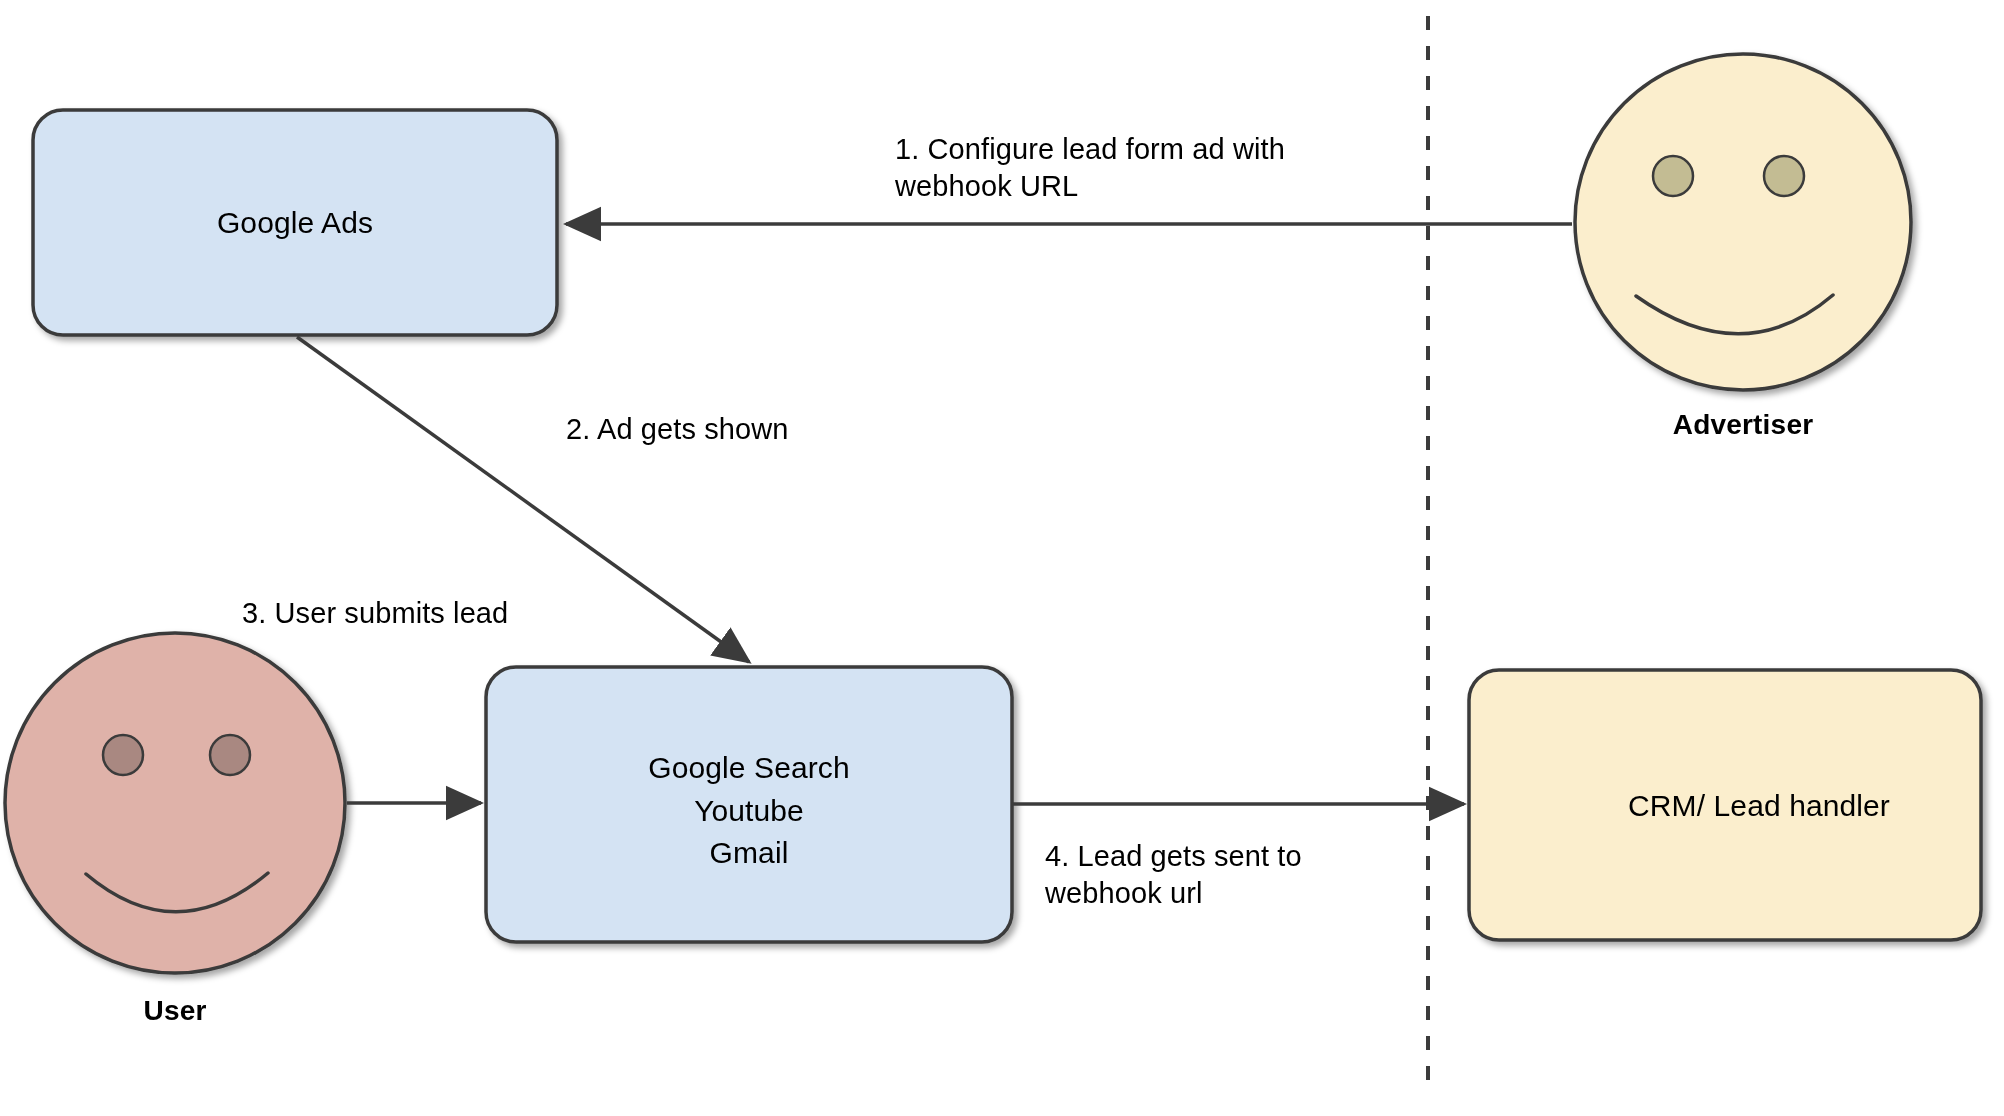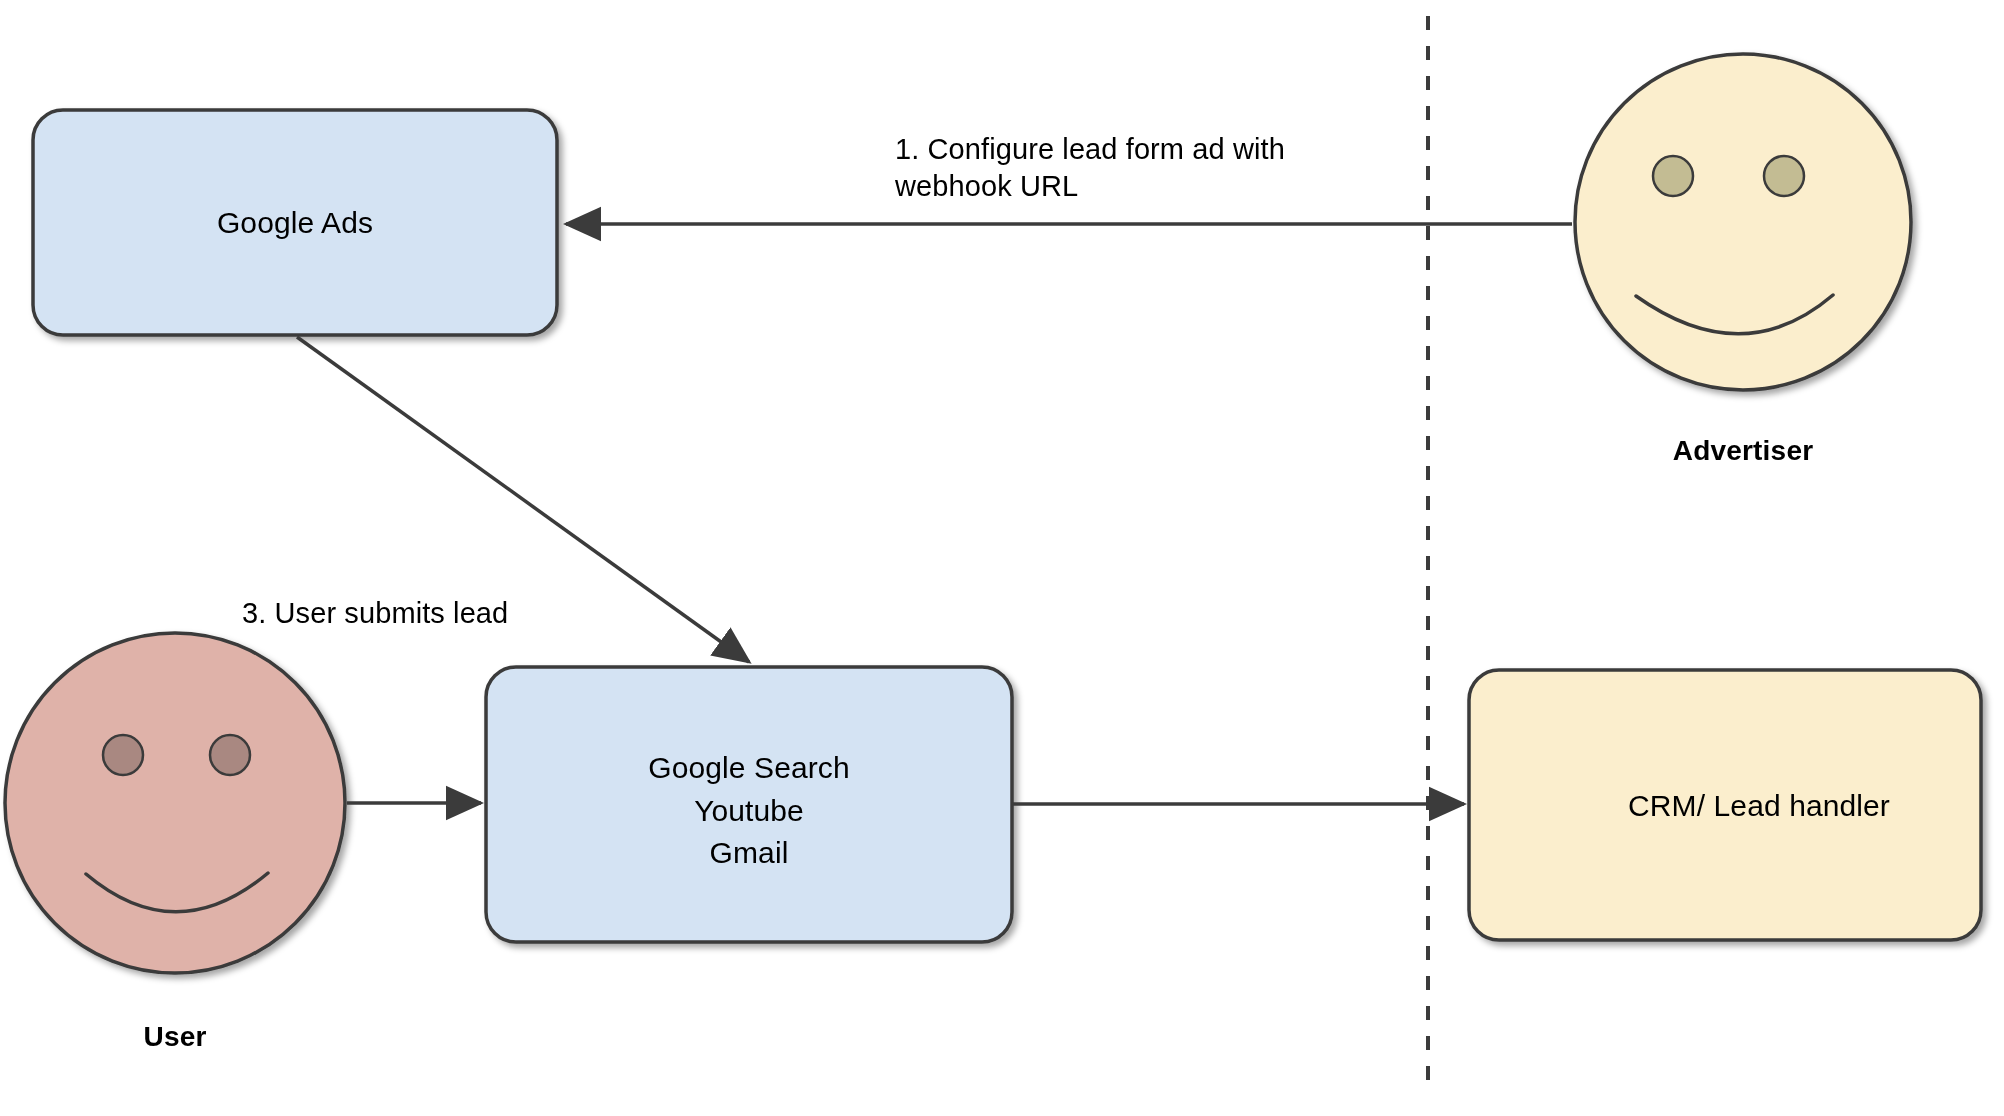--- a/index.html
+++ b/index.html
@@ -43,21 +43,20 @@
     white-space: pre-line;
     letter-spacing: 0.1px;
   }
   .actor-caption {
     position: absolute;
     color: #000000;
     font-size: 28px;
     font-weight: bold;
     text-align: center;
     letter-spacing: 0.2px;
-    margin-top: 26px;
   }
   .hit {
     position: absolute;
   }
 </style>
 </head>
 <body>
 
 <div id="canvas">
 
@@ -120,23 +119,26 @@
 
   <div class="node-label" style="left:1469px; top:790px; width:512px;padding-left:34px;">CRM/ Lead handler</div>
 
   <div class="actor-caption" style="left:1593px; top:409px; width:300px;">Advertiser</div>
 
   <div class="actor-caption" style="left:25px; top:995px; width:300px;">User</div>
 
   <div class="edge-label" style="left:895px; top:107px; width:520px;margin-top:24px;">1.  Configure lead form ad with
 webhook URL</div>
 
+  <div class="edge-label" style="left:566px; top:411px; width:400px;">2.  Ad gets shown</div>
 
   <div class="edge-label" style="left:242px; top:595px; width:400px;">3.  User submits lead</div>
 
+  <div class="edge-label" style="left:1045px; top:838px; width:420px;">4.  Lead gets sent to
+webhook url</div>
 
   <div class="hit" style="left:33px; top:110px; width:524px; height:225px;"></div>
   <div class="hit" style="left:486px; top:667px; width:526px; height:275px;"></div>
   <div class="hit" style="left:1469px; top:670px; width:512px; height:270px;"></div>
   <div class="hit" style="left:1575px; top:54px; width:336px; height:336px; border-radius:50%;"></div>
   <div class="hit" style="left:5px; top:633px; width:340px; height:340px; border-radius:50%;"></div>
 
 </div>
 
 </body></html>

